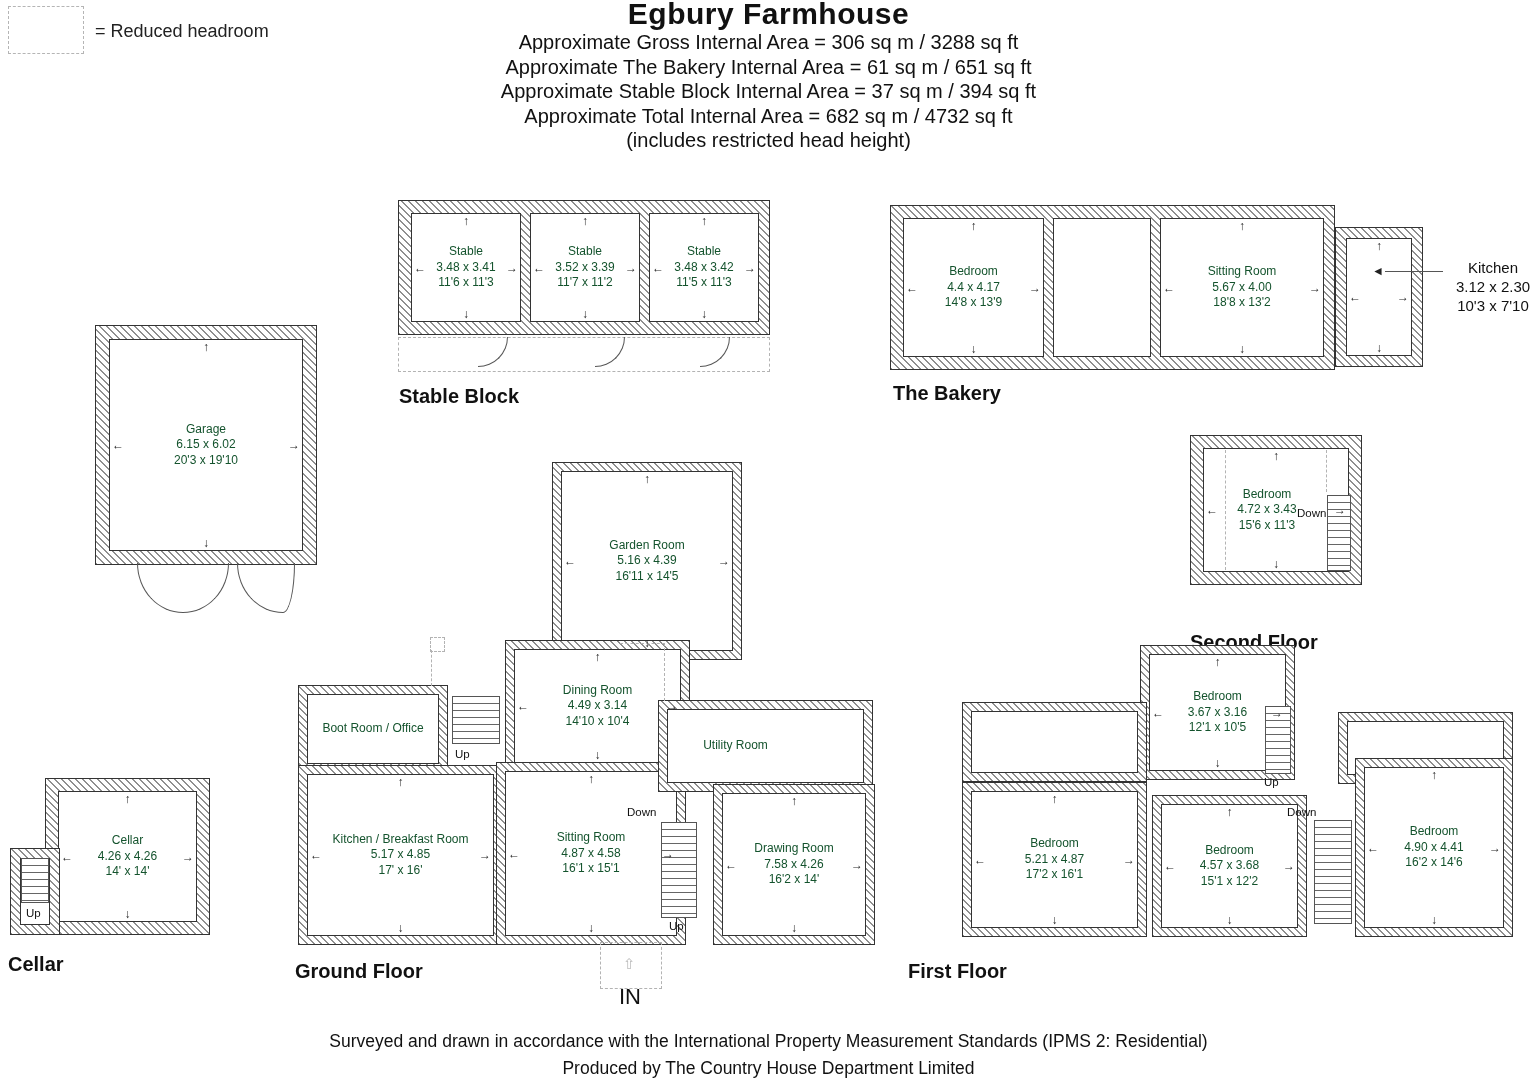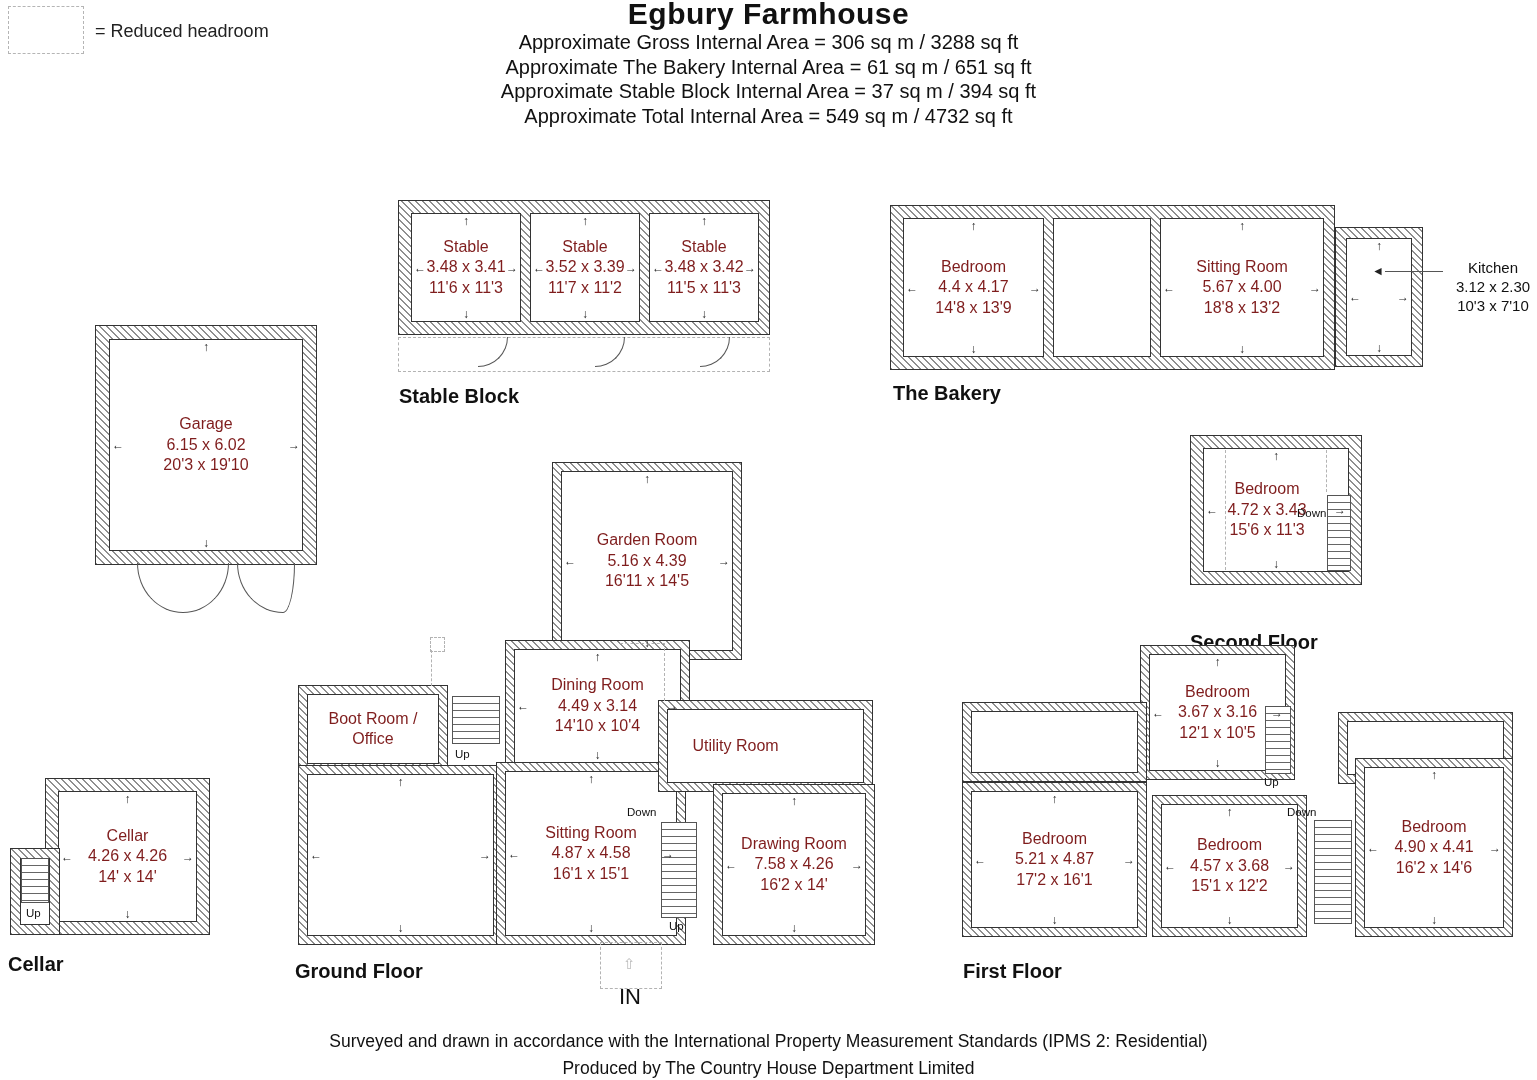--- a/index.html
+++ b/index.html
@@ -15,21 +15,21 @@
   .legend-box{position:absolute;left:8px;top:6px;width:74px;height:46px;border:1.4px dashed #b5b5b5;background:#fff;}
   .legend-label{position:absolute;left:95px;top:21px;font-size:18px;color:#222;}
 
   
   .wrap{position:absolute;box-sizing:border-box;padding:8px;border:1.4px solid #333;
         background:repeating-linear-gradient(45deg,#8f8f8f 0,#8f8f8f 1.4px,#fff 1.4px,#fff 5px);}
   .pad12{padding:12px;}
   .room{position:relative;box-sizing:border-box;width:100%;height:100%;background:#fff;border:1px solid #333;
         display:flex;align-items:center;justify-content:center;}
   .room.abs{position:absolute;}
-  .room-label{position:relative;z-index:2;text-align:center;font-size:16px;line-height:1.28;color:#7f1d1d;}
+  .room-label{position:relative;z-index:2;text-align:center;font-size:12px;line-height:1.28;color:#14532d;}
   .room-label span{display:block;}
 
   .floor-title{position:absolute;font-size:20px;font-weight:bold;color:#111;}
 
   
   .dim-arrow{position:absolute;font-size:12px;color:#222;line-height:1;z-index:1;}
   .a0{top:1px;left:50%;transform:translateX(-50%);}
   .a1{bottom:1px;left:50%;transform:translateX(-50%);}
   .a2{left:2px;top:50%;transform:translateY(-50%);}
   .a3{right:2px;top:50%;transform:translateY(-50%);}
@@ -63,21 +63,22 @@
 </head>
 <body>
 
 <div class="canvas">
 
   <div class="header">
     <div class="title">Egbury Farmhouse</div>
     <div class="hline">Approximate Gross Internal Area = 306 sq m / 3288 sq ft</div>
     <div class="hline">Approximate The Bakery Internal Area = 61 sq m / 651 sq ft</div>
     <div class="hline">Approximate Stable Block Internal Area = 37 sq m / 394 sq ft</div>
-    <div class="hline">Approximate Total Internal Area = 549 sq m / 4732 sq ft</div>
+    <div class="hline">Approximate Total Internal Area = 682 sq m / 4732 sq ft</div>
+    <div class="hline">(includes restricted head height)</div>
   </div>
 
   <div class="legend-box"></div>
   <div class="legend-label">= Reduced headroom</div>
 
   <div class="wrap pad12" style="left:398px;top:200px;width:372px;height:135px;">
     <div class="room abs arrows" style="left:12px;top:12px;width:110px;height:109px;">
       <div class="room-label">
         <span>Stable</span>
         <span>3.48 x 3.41</span>
@@ -244,20 +245,25 @@
         <span>14'10 x 10'4</span>
       </div>
     <span class="dim-arrow a0">↑</span>
         <span class="dim-arrow a1">↓</span>
         <span class="dim-arrow a2">←</span>
         <span class="dim-arrow a3">→</span>
       </div>
   </div>
   <div class="wrap" style="left:298px;top:765px;width:205px;height:180px;">
     <div class="room arrows">
+      <div class="room-label" style="max-width:160px;">
+        <span>Kitchen / Breakfast Room</span>
+        <span>5.17 x 4.85</span>
+        <span>17' x 16'</span>
+      </div>
     <span class="dim-arrow a0">↑</span>
         <span class="dim-arrow a1">↓</span>
         <span class="dim-arrow a2">←</span>
         <span class="dim-arrow a3">→</span>
       </div>
   </div>
   <div class="wrap" style="left:496px;top:762px;width:190px;height:183px;">
     <div class="room arrows">
       <div class="room-label">
         <span>Sitting Room</span>
@@ -359,20 +365,20 @@
     <span class="dim-arrow a0">↑</span>
         <span class="dim-arrow a1">↓</span>
         <span class="dim-arrow a2">←</span>
         <span class="dim-arrow a3">→</span>
       </div>
   </div>
   <div class="stairs" style="left:1265px;top:706px;width:26px;height:68px;"></div>
   <div class="stair-label" style="left:1264px;top:776px;">Up</div>
   <div class="stairs" style="left:1314px;top:820px;width:38px;height:104px;"></div>
   <div class="stair-label" style="left:1287px;top:806px;">Down</div>
-  <div class="floor-title" style="left:963px;top:960px;">First Floor</div>
+  <div class="floor-title" style="left:908px;top:960px;">First Floor</div>
 
   <div class="footer">
     <div>Surveyed and drawn in accordance with the International Property Measurement Standards (IPMS 2: Residential)</div>
     <div>Produced by The Country House Department Limited</div>
   </div>
 
 </div>
 
 </body></html>

